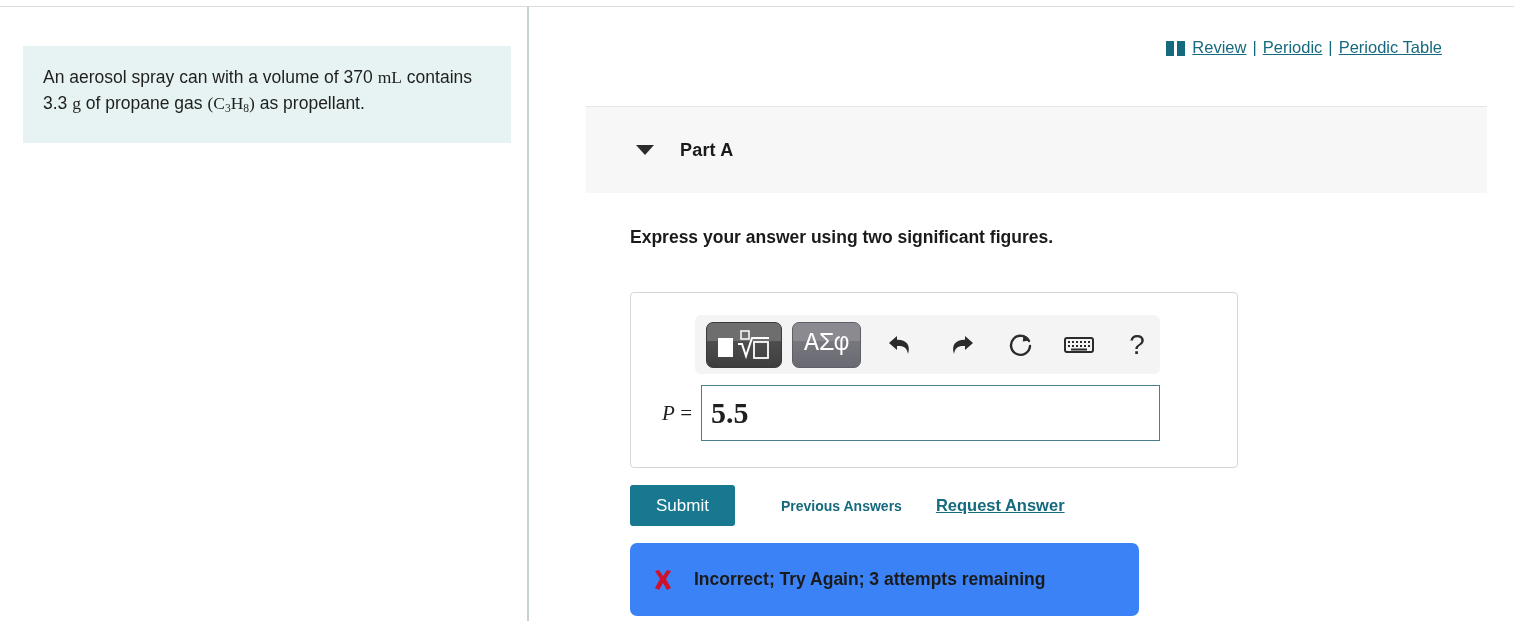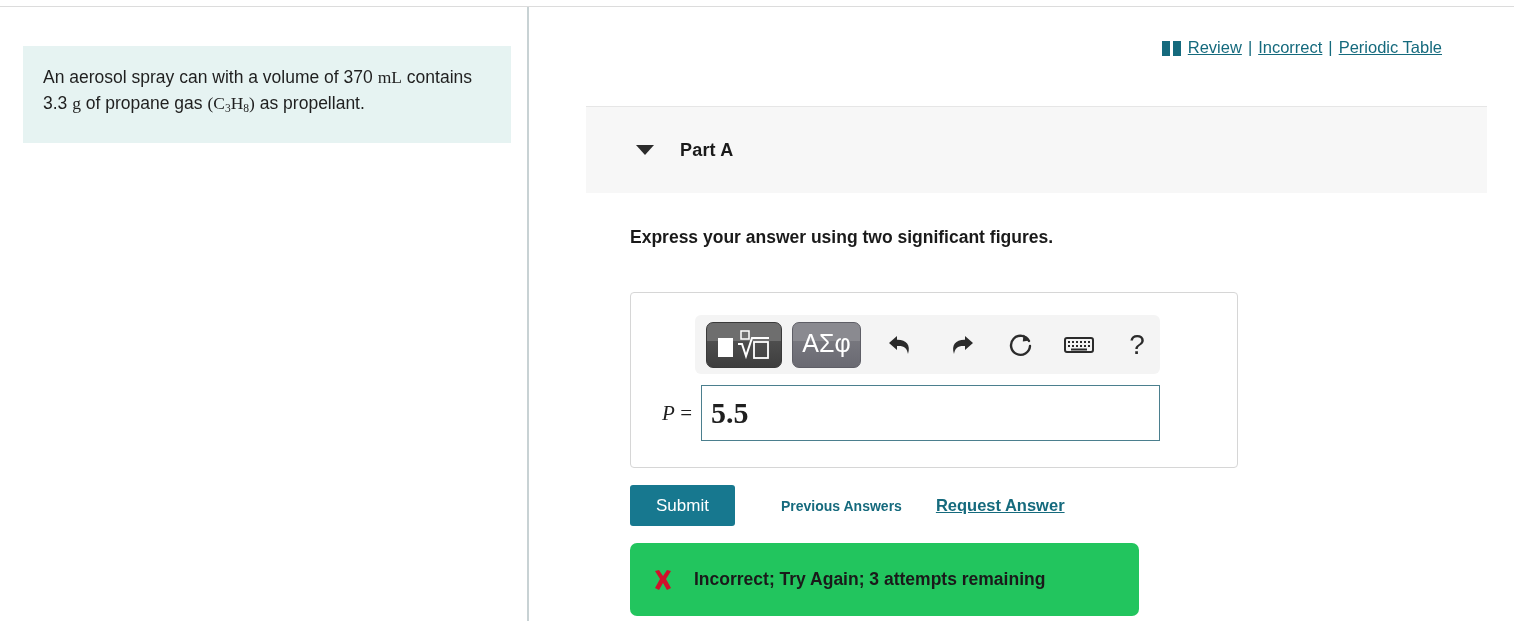--- a/index.html
+++ b/index.html
@@ -194,21 +194,21 @@
     background: linear-gradient(#6e6e6e 0%, #6e6e6e 40%, #4e4e4e 41%, #3e3e3e 100%);
     border: 1px solid #3a3a3a;
     margin-right: 10px;
   }
   #btn-greek {
     width: 70px;
     background: linear-gradient(#8a8a90 0%, #8a8a90 40%, #77777e 41%, #6a6a72 100%);
     border: 1px solid #5e5e66;
     margin-right: 17px;
     color: #ffffff;
-    font-family: Liberation Sans, sans-serif;
+    font-family: Liberation Mono, monospace;
     font-size: 25px;
     line-height: 1;
     padding-bottom: 2px;
   }
 
   .iconbtn {
     width: 46px;
     height: 46px;
     display: flex;
     align-items: center;
@@ -298,21 +298,21 @@
   }
 
   
   #feedback-box {
     position: absolute;
     left: 101px;
     top: 536px;
     width: 509px;
     height: 73px;
     box-sizing: border-box;
-    background: #22c55e;
+    background: #3b82f6;
     border-radius: 7px;
     display: flex;
     align-items: center;
   }
   #incorrect-icon {
     margin-left: 22px;
     margin-right: 20px;
     width: 22px;
     height: 22px;
     position: relative;
@@ -340,21 +340,21 @@
 
     <div id="resource-links">
       <span id="book-icon">
         <svg width="19" height="15" viewBox="0 0 19 15" xmlns="http://www.w3.org/2000/svg">
           <rect x="0" y="0" width="8" height="15" fill="#156a7d"></rect>
           <rect x="11" y="0" width="8" height="15" fill="#156a7d"></rect>
         </svg>
       </span>
       <a href="#">Review</a>
       <span class="sep">|</span>
-      <a href="#">Incorrect</a>
+      <a href="#">Periodic</a>
       <span class="sep">|</span>
       <a href="#">Periodic Table</a>
     </div>
 
     <div id="part-header">
       <div id="part-toggle-icon"></div>
       <div id="part-title">Part A</div>
     </div>
 
     <div id="question-body">

